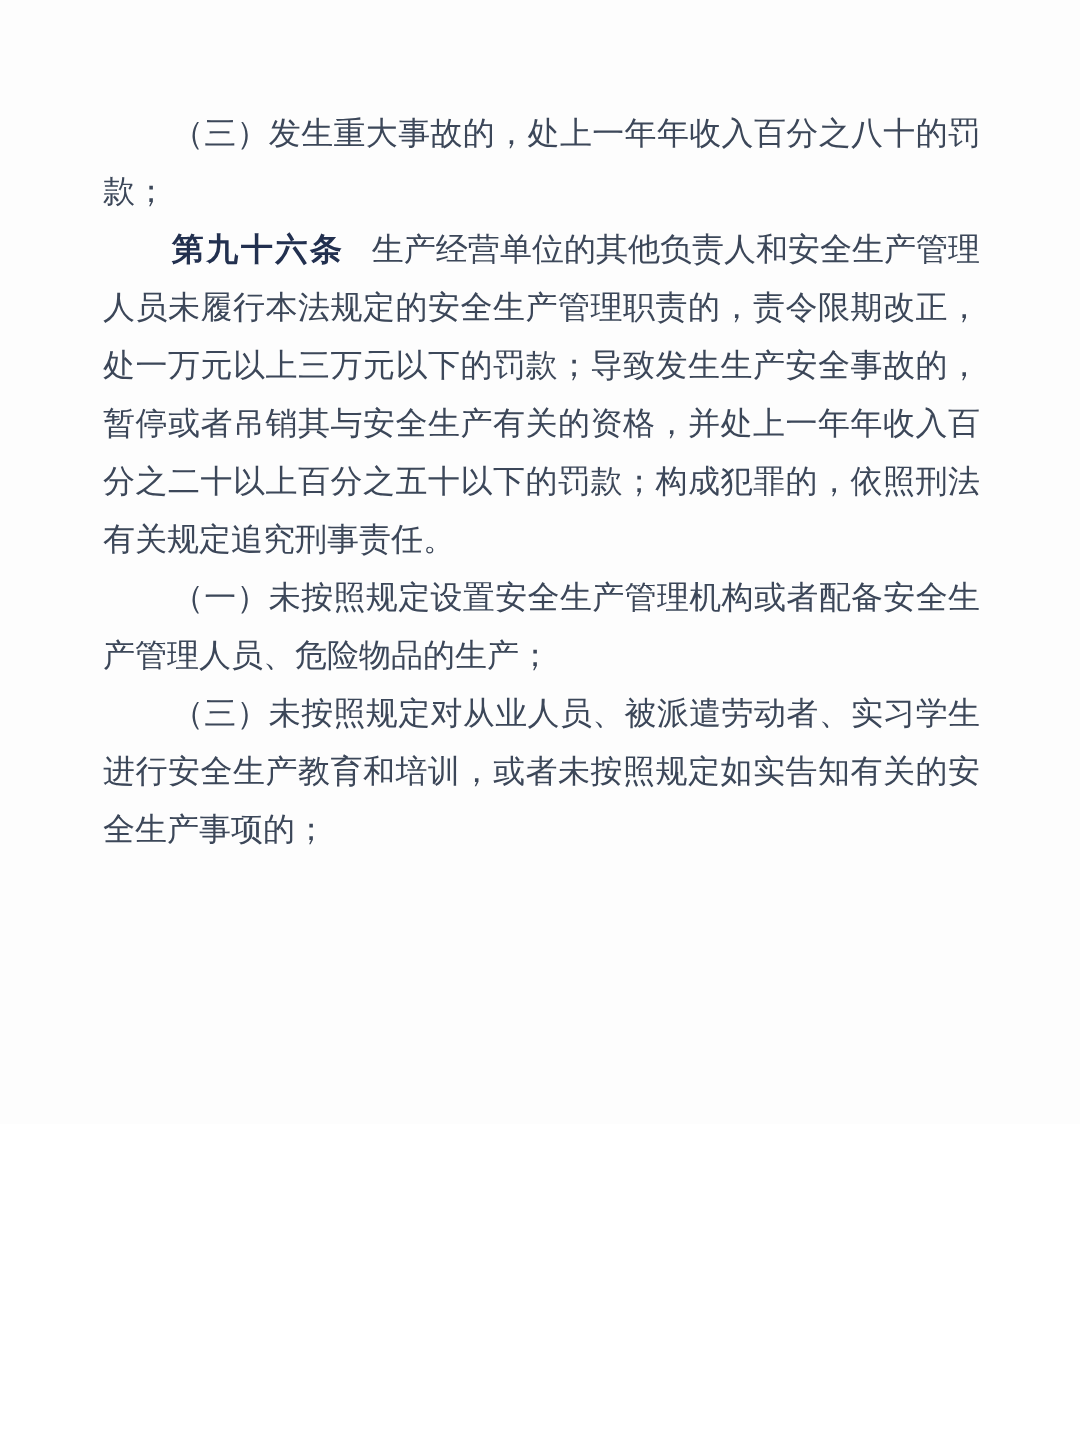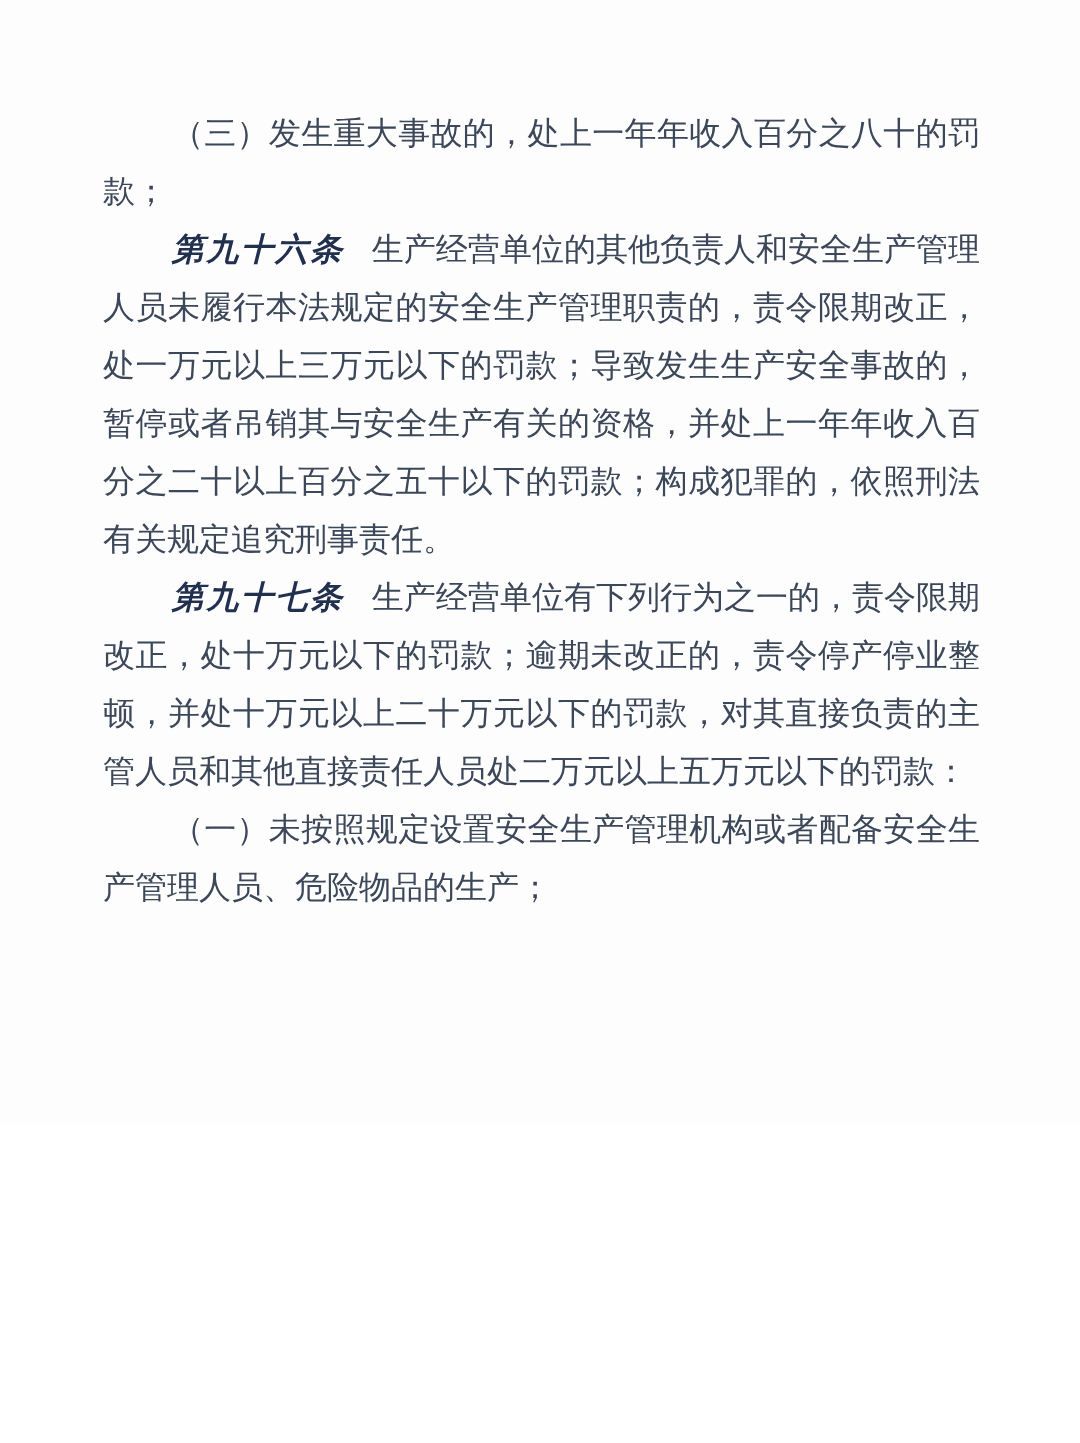--- a/index.html
+++ b/index.html
@@ -30,34 +30,33 @@
     margin: 0;
     padding: 0;
     text-indent: 2.15em;
   }
   .article-label {
     font-weight: 700;
     font-family: "Liberation Sans", "DejaVu Sans", sans-serif;
     color: var(--article-label, #22304f);
     letter-spacing: 0.08em;
     margin-right: 0.85em;
-    font-style: italic;
   }
 </style>
 </head>
 <body>
 
 <div class="page">
   <div class="doc">
 
     <p class="para"><span>（三）发生重大事故的，处上一年年收入百分之八十的罚款；</span></p>
 
 
     <p class="para"><span class="article-label">第九十六条</span><span>生产经营单位的其他负责人和安全生产管理人员未履行本法规定的安全生产管理职责的，责令限期改正，处一万元以上三万元以下的罚款；导致发生生产安全事故的，暂停或者吊销其与安全生产有关的资格，并处上一年年收入百分之二十以上百分之五十以下的罚款；构成犯罪的，依照刑法有关规定追究刑事责任。</span></p>
 
-    <p class="para"><span class="article-label">第九十七条</span><span>生产经营单位有下列行为之一的，责令限期改正，处十万元以下的罚款；逾期未改正的，责令停产停业整顿，并处十万元以上二十万元以下的罚款，对其直接负责的主管人员和其他直接责任人员处二万元以上五万元以下的罚款：</span></p>
 
     <p class="para"><span>（一）未按照规定设置安全生产管理机构或者配备安全生产管理人员、危险物品的生产；</span></p>
 
 
+    <p class="para"><span>（三）未按照规定对从业人员、被派遣劳动者、实习学生进行安全生产教育和培训，或者未按照规定如实告知有关的安全生产事项的；</span></p>
 
   </div>
 </div>
 
 </body></html>

